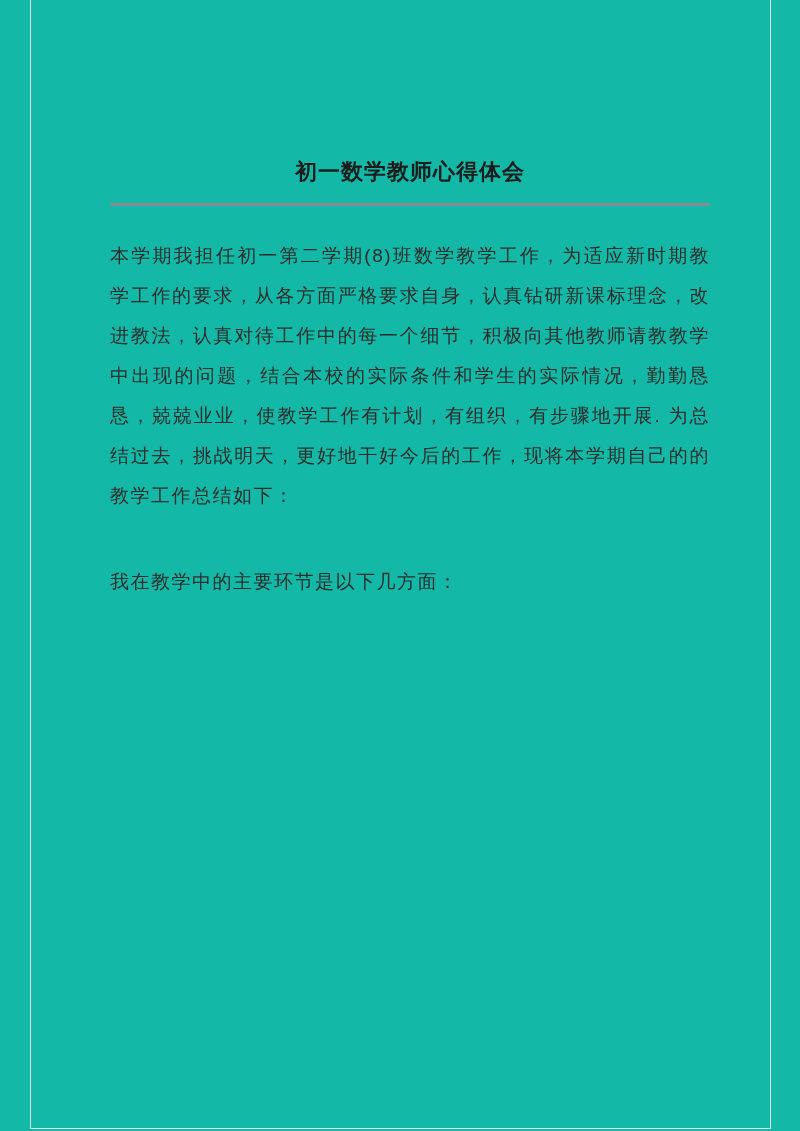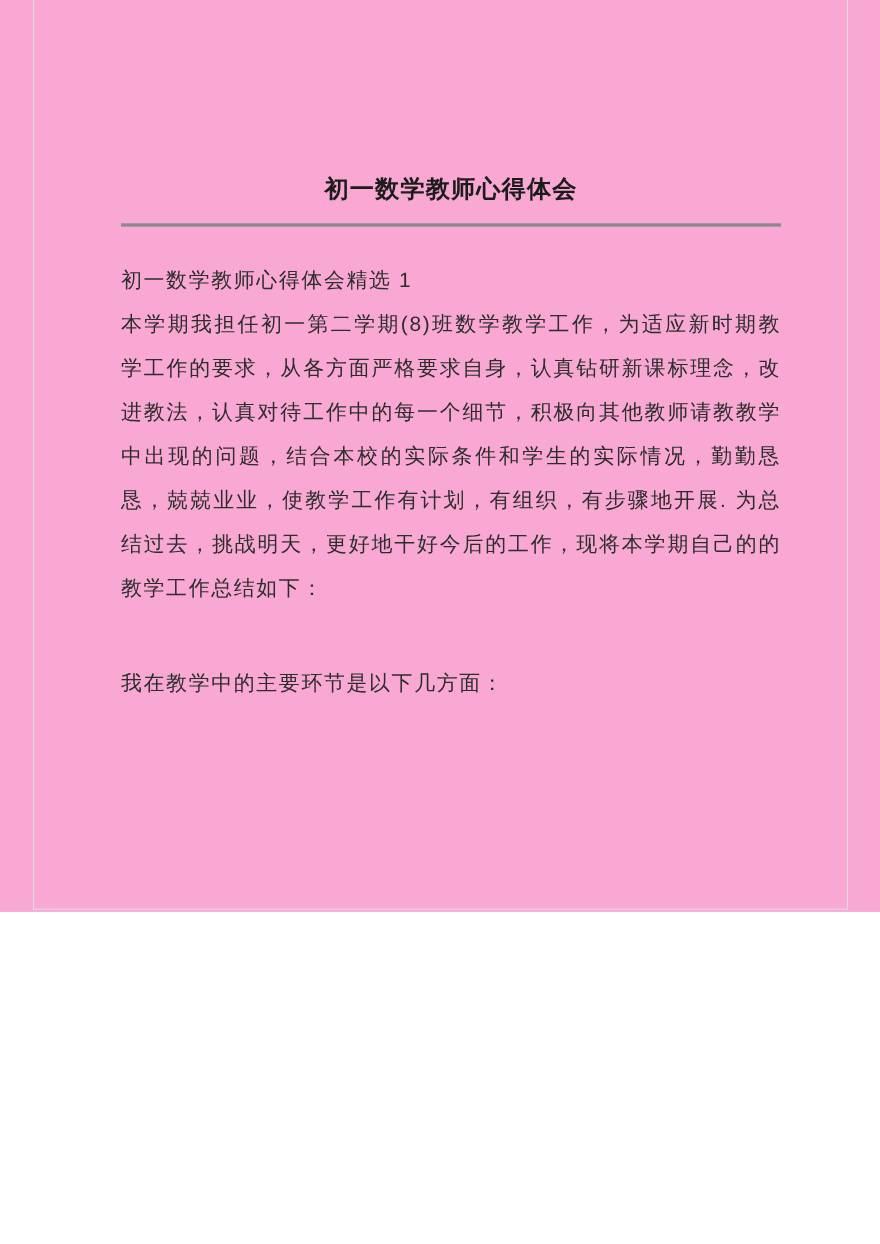--- a/index.html
+++ b/index.html
@@ -6,23 +6,23 @@
   * { margin: 0; padding: 0; box-sizing: border-box; }
 
   html, body {
     background: #ffffff;
     font-family: "Liberation Sans", "DejaVu Sans", sans-serif;
   }
 
   .page {
     position: relative;
     width: 800px;
-    height: 829px;
+    height: 1131px;
     margin: 0 auto;
-    background: #f9a8d4;
+    background: #14b8a6;
     overflow: hidden;
   }
 
   
   .page-border {
     position: absolute;
     left: 30px;
     right: 29px;
     top: -2px;
     bottom: 2px;
@@ -78,21 +78,20 @@
 <body>
 
 <div class="page">
   <div class="page-border"></div>
 
   <div class="content">
     <h1 class="title">初一数学教师心得体会</h1>
 
     <div class="divider"></div>
 
-    <p class="para subtitle">初一数学教师心得体会精选 1</p>
 
     <p class="para">本学期我担任初一第二学期(8)班数学教学工作，为适应新时期教学工作的要求，从各方面严格要求自身，认真钻研新课标理念，改进教法，认真对待工作中的每一个细节，积极向其他教师请教教学中出现的问题，结合本校的实际条件和学生的实际情况，勤勤恳恳，兢兢业业，使教学工作有计划，有组织，有步骤地开展. 为总结过去，挑战明天，更好地干好今后的工作，现将本学期自己的的教学工作总结如下：</p>
 
 
     <p class="para">我在教学中的主要环节是以下几方面：</p>
 
   </div>
 </div>
 
 </body></html>

